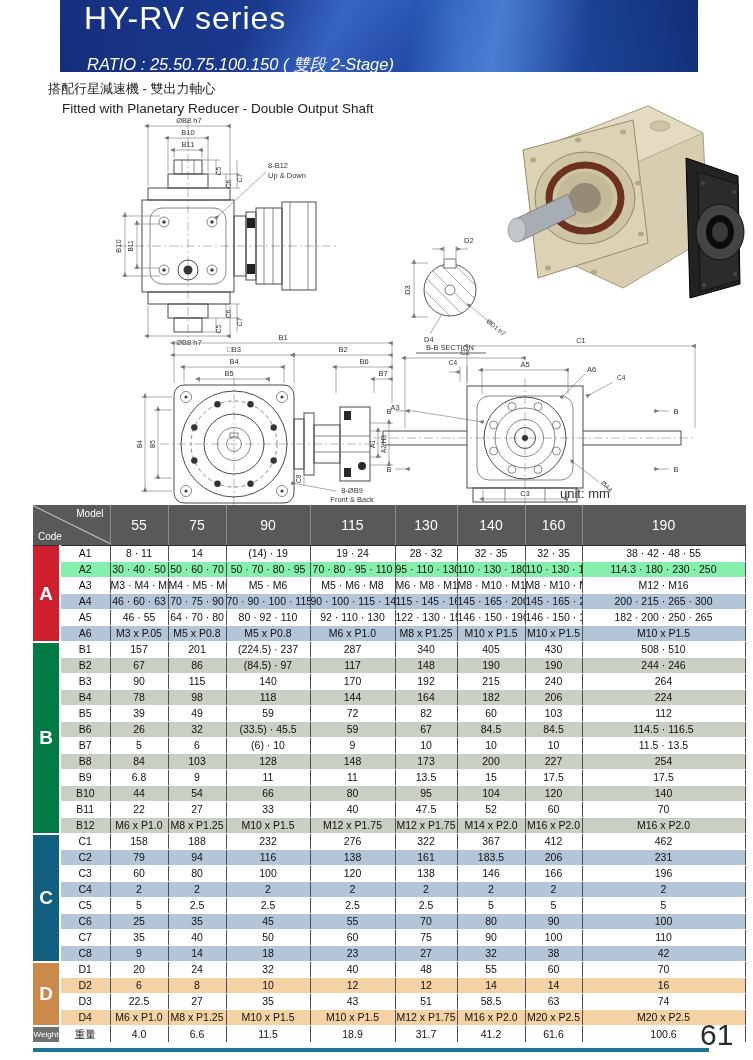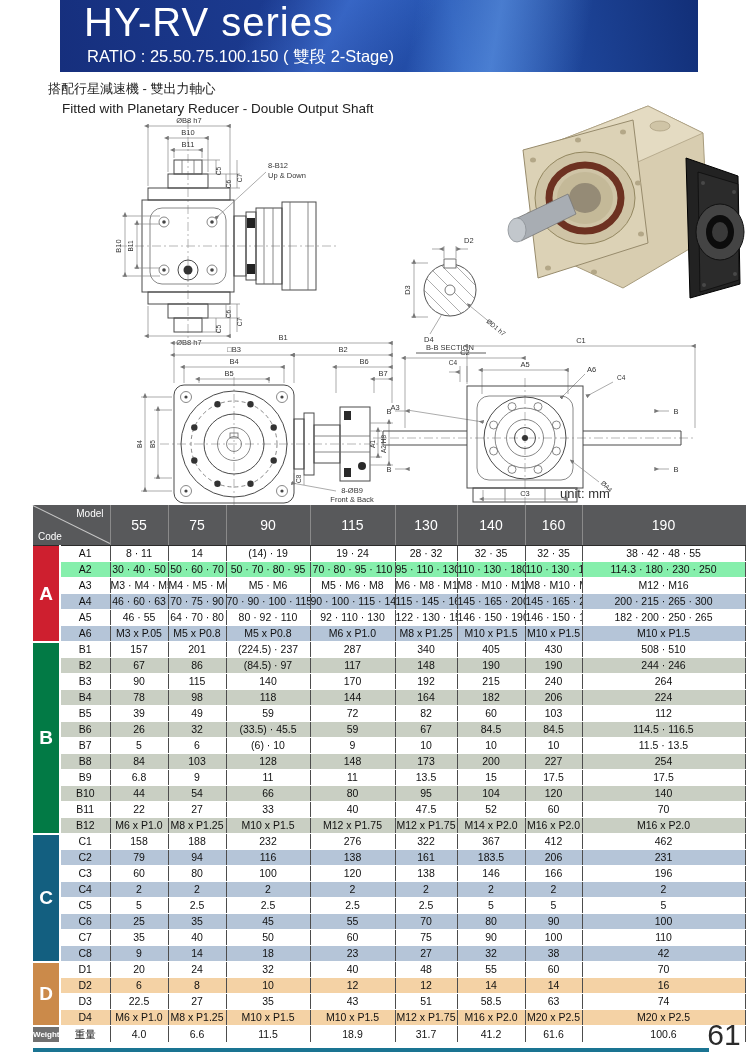--- a/index.html
+++ b/index.html
@@ -4,22 +4,22 @@
 <style>
   html,body{margin:0;padding:0;background:#fff;}
   .page{position:relative;width:753px;height:1060px;background:#fff;overflow:hidden;
         font-family:"Liberation Sans",sans-serif;color:#1a1a1a;}
   
   .band{position:absolute;left:60px;top:0;width:638px;height:72px;overflow:hidden;
         background:linear-gradient(78deg,#162f7d 0%,#1c3c92 38%,#2757b4 62%,#122f78 100%);}
   .band::before{content:'';position:absolute;inset:0;
         background:linear-gradient(118deg,transparent 30%,rgba(90,150,255,.40) 43%,rgba(20,60,160,0) 56%),
                    linear-gradient(100deg,transparent 55%,rgba(120,180,255,.45) 68%,transparent 82%);}
-  .band-title{position:absolute;left:24px;top:0px;font-size:40px;color:#fff;letter-spacing:1px;z-index:2;}
-  .band-ratio{position:absolute;left:27px;top:46px;font-size:16.5px;color:#fff;z-index:2;}
+  .band-title{position:absolute;left:24px;top:0px;font-size:32px;color:#fff;letter-spacing:1px;z-index:2;}
+  .band-ratio{position:absolute;left:27px;top:54px;font-size:16.5px;color:#fff;z-index:2;font-style:italic;}
   .sub-zh{position:absolute;left:48px;top:80px;font-size:13px;color:#222;}
   .sub-en{position:absolute;left:62px;top:101px;font-size:13.5px;color:#222;}
   .unit-note{position:absolute;left:560px;top:486px;width:185px;text-align:left;font-size:13px;color:#333;}
   
   svg{position:absolute;}
   #dwg-top{left:70px;top:112px;}
   #dwg-iso{left:398px;top:88px;}
   #dwg-front{left:52px;top:333px;}
   #dwg-side{left:365px;top:338px;}
   svg text{font-family:"Liberation Sans",sans-serif;font-size:7.5px;fill:#333;}
@@ -40,21 +40,21 @@
   .corner .cc{position:absolute;bottom:3px;left:5px;font-size:10px;}
   .corner .diag{position:absolute;left:0;top:0;width:86px;height:1px;background:#c6c6c6;
                 transform:rotate(26.3deg);transform-origin:0 0;}
   td{height:15px;line-height:15px;padding:0;text-align:center;white-space:nowrap;overflow:hidden;
      border-right:1px solid #4d4d4d;border-bottom:1px solid #fff;color:#111;}
   td.side{color:#fff;font-size:19px;font-weight:bold;border-right:2px solid #fff;border-bottom:2px solid #fff;}
   td.code{font-size:10.5px;}
   td.wlabel{font-size:8px;font-weight:normal;}
   tr.weight-row td{border-top:1px solid #333;background:#fff;}
   .accent-line{position:absolute;left:33px;top:1048px;width:676px;height:4px;background:#1a7492;}
-  .page-num{position:absolute;left:700px;top:1018px;width:48px;text-align:center;
+  .page-num{position:absolute;left:700px;top:1018px;width:48px;text-align:left;
             font-size:30px;color:#2b2b2b;}
 </style>
 </head>
 <body>
 
 <div class="page">
 
   <div class="band">
     <div class="band-title">HY-RV series</div>
     <div class="band-ratio">RATIO : 25.50.75.100.150 ( 雙段 2-Stage)</div>
@@ -768,21 +768,21 @@
             <td>M6 x P1.0</td>
             <td>M8 x P1.25</td>
             <td>M10 x P1.5</td>
             <td>M10 x P1.5</td>
             <td>M12 x P1.75</td>
             <td>M16 x P2.0</td>
             <td>M20 x P2.5</td>
             <td>M20 x P2.5</td>
           </tr>
           <tr class="weight-row">
-            <td class="side wlabel" style="background: rgb(112, 112, 112); font-size: 8px; font-weight: bold;">Weight</td>
+            <td class="side wlabel" style="background: rgb(112, 112, 112); font-size: 8px; font-weight: normal;">Weight</td>
             <td class="code">重量</td>
             <td>4.0</td>
             <td>6.6</td>
             <td>11.5</td>
             <td>18.9</td>
             <td>31.7</td>
             <td>41.2</td>
             <td>61.6</td>
             <td>100.6</td>
           </tr>

